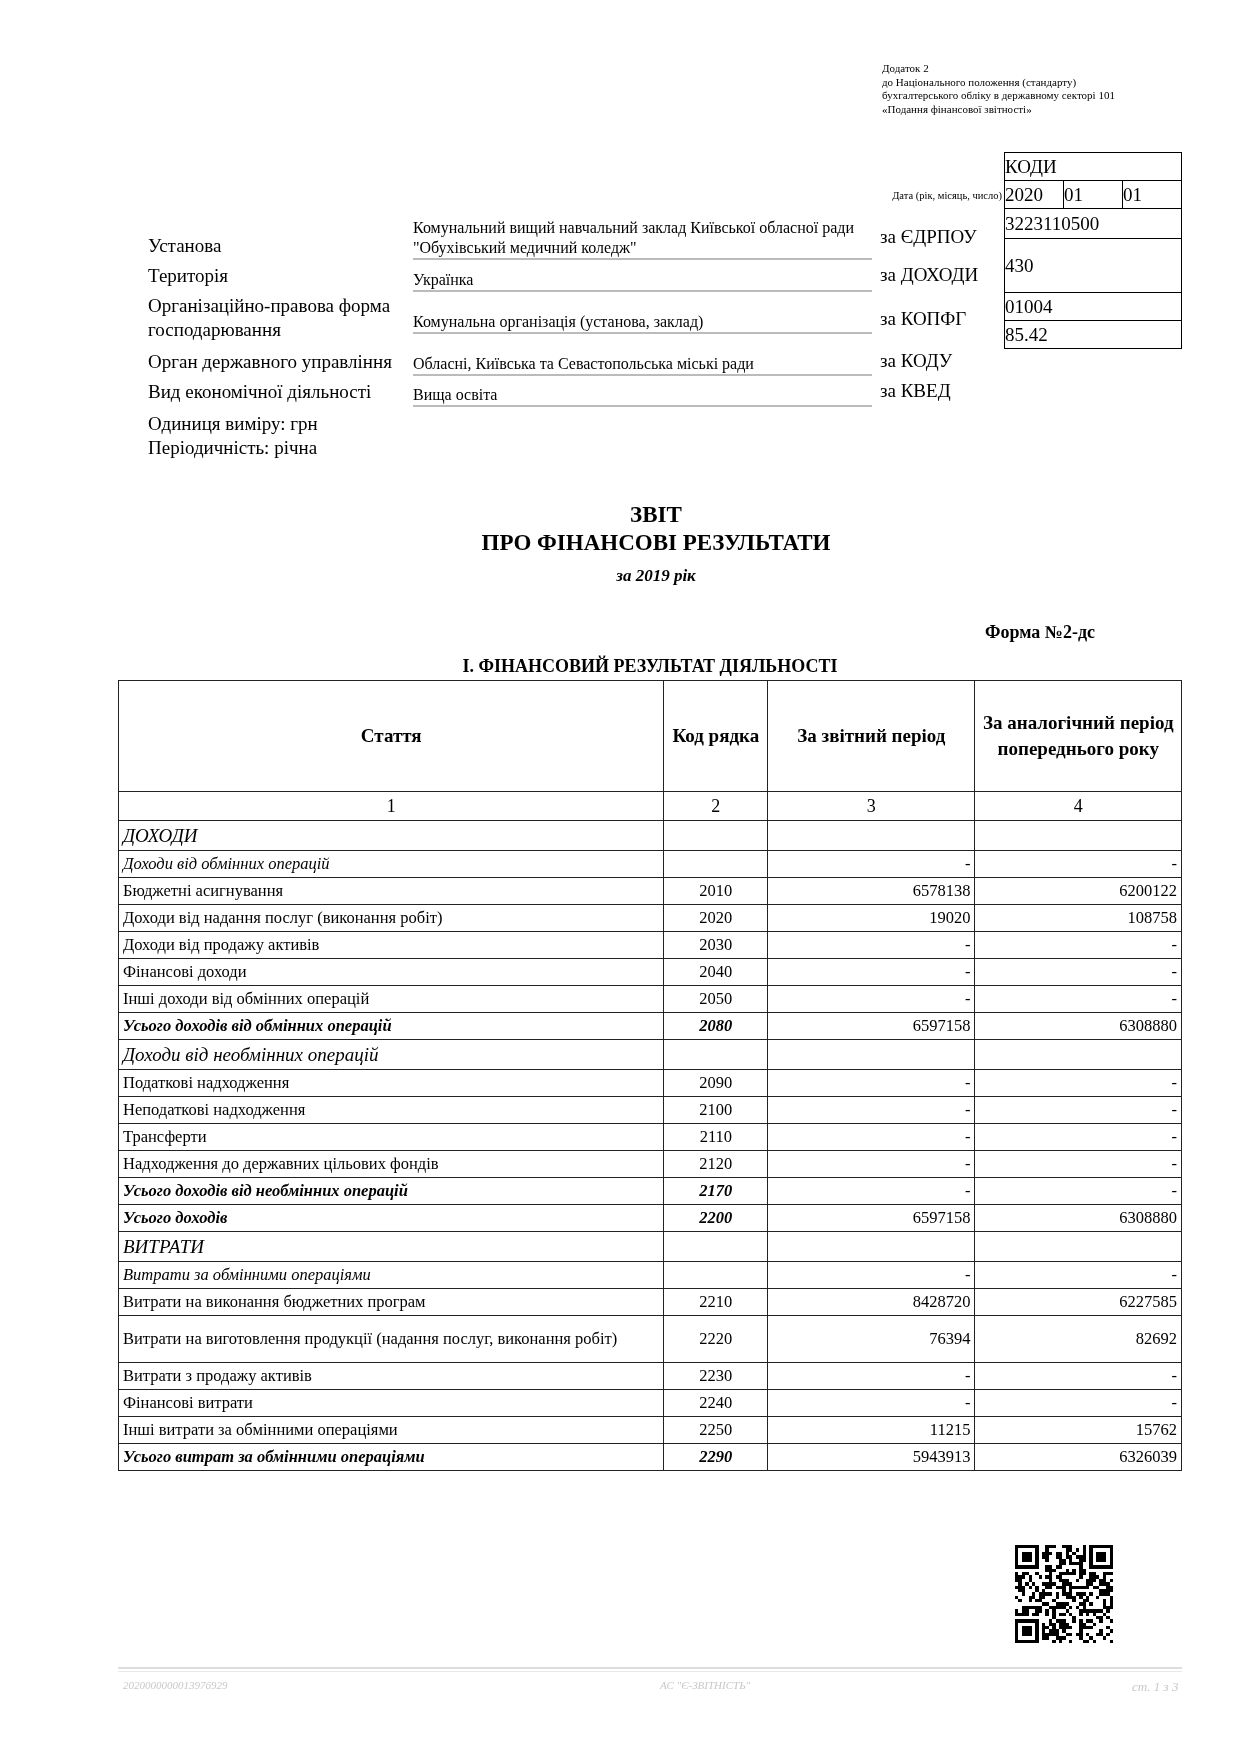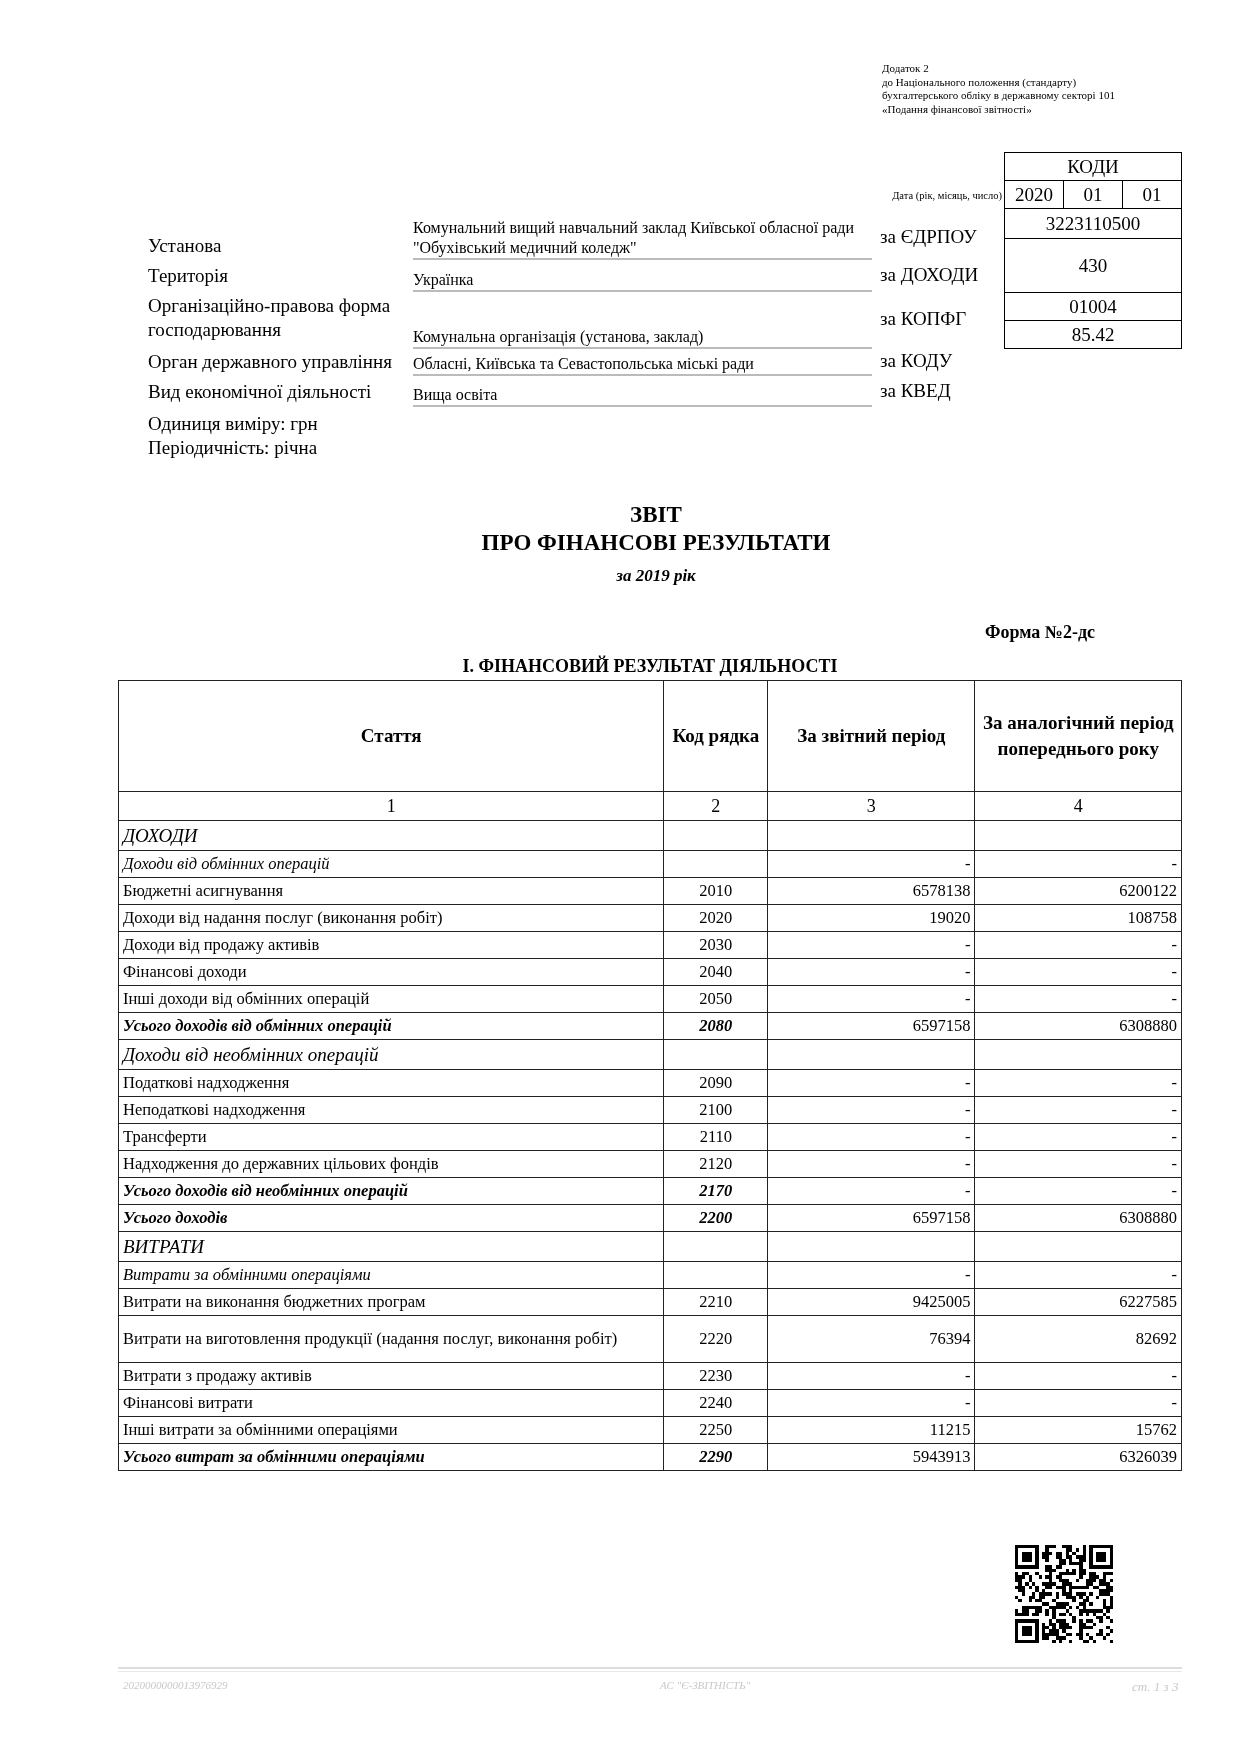--- a/index.html
+++ b/index.html
@@ -4,21 +4,21 @@
 <style>
   html, body { margin:0; padding:0; background:#fff; }
   body { width:1241px; height:1755px; position:relative; overflow:hidden;
          font-family:"Liberation Serif", "DejaVu Serif", serif; color:#000; }
   .abs { position:absolute; }
   .annex { left:882px; top:62px; font-size:11px; line-height:13.5px; }
   .annex div { white-space:nowrap; }
 
   
   .codes { left:1004px; top:152px; width:178px; border:1px solid #000; border-collapse:collapse; }
-  .codes td { border:1px solid #000; text-align:center; font-size:19px; padding:0; }
+  .codes td { border:1px solid #000; text-align:left; font-size:19px; padding:0; }
   .date-label { left:872px; top:190px; font-size:10.5px; text-align:right; width:130px; white-space:nowrap; }
   .code-label { left:880px; font-size:19px; white-space:nowrap; }
 
   .lbl { left:123px; font-size:19px; line-height:24px; white-space:nowrap;margin-left:25px; }
   .val { left:413px; width:459px; font-size:16px; line-height:20px; border-bottom:2px solid #bbb; padding-bottom:0; }
 
   .title { left:0; width:1312px; text-align:center; font-weight:bold; }
   .t1 { top:502px; font-size:23px; }
   .t2 { top:530px; font-size:23px; }
   .t3 { top:566px; font-size:17px; font-style:italic; }
@@ -88,21 +88,21 @@
 <div class="abs lbl" style="top:234px">Установа</div>
 <div class="abs lbl" style="top:264px">Територія</div>
 <div class="abs lbl" style="top:294px;white-space:normal;width:270px">Організаційно-правова форма господарювання</div>
 <div class="abs lbl" style="top:350px">Орган державного управління</div>
 <div class="abs lbl" style="top:380px">Вид економічної діяльності</div>
 <div class="abs lbl" style="top:412px">Одиниця виміру: грн</div>
 <div class="abs lbl" style="top:436px">Періодичність:  річна</div>
 
 <div class="abs val" style="top:218px">Комунальний вищий навчальний заклад Київської обласної ради "Обухівський медичний коледж"</div>
 <div class="abs val" style="top:270px">Українка</div>
-<div class="abs val" style="top:327px">Комунальна організація (установа, заклад)</div>
+<div class="abs val" style="top:312px">Комунальна організація (установа, заклад)</div>
 <div class="abs val" style="top:354px">Обласні, Київська та Севастопольська міські ради</div>
 <div class="abs val" style="top:385px">Вища освіта</div>
 
 <div class="abs title t1">ЗВІТ</div>
 <div class="abs title t2">ПРО ФІНАНСОВІ РЕЗУЛЬТАТИ</div>
 <div class="abs title t3">за 2019 рік</div>
 <div class="abs form">Форма №2-дс</div>
 <div class="abs section">І. ФІНАНСОВИЙ РЕЗУЛЬТАТ ДІЯЛЬНОСТІ</div>
 
 <table class="main">
@@ -219,21 +219,21 @@
       </tr>
       <tr class="r sub">
         <td class="c1">Витрати за обмінними операціями</td>
         <td class="c2"></td>
         <td class="c3">-</td>
         <td class="c4">-</td>
       </tr>
       <tr class="r">
         <td class="c1">Витрати на виконання бюджетних програм</td>
         <td class="c2">2210</td>
-        <td class="c3">9425005</td>
+        <td class="c3">8428720</td>
         <td class="c4">6227585</td>
       </tr>
       <tr class="r dbl">
         <td class="c1">Витрати на виготовлення продукції (надання послуг, виконання робіт)</td>
         <td class="c2">2220</td>
         <td class="c3">76394</td>
         <td class="c4">82692</td>
       </tr>
       <tr class="r">
         <td class="c1">Витрати з продажу активів</td>

